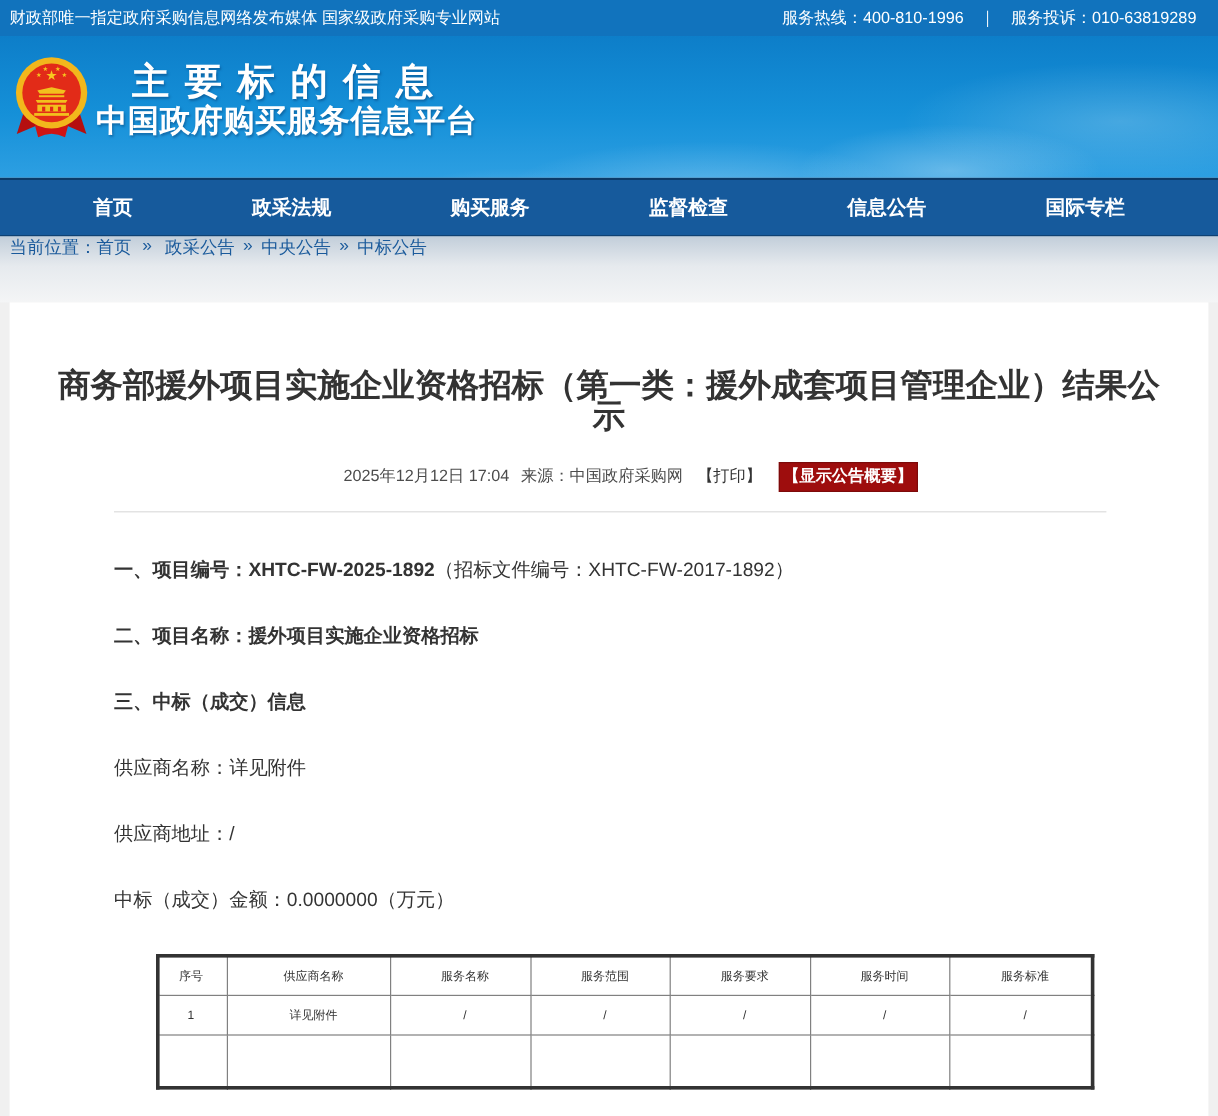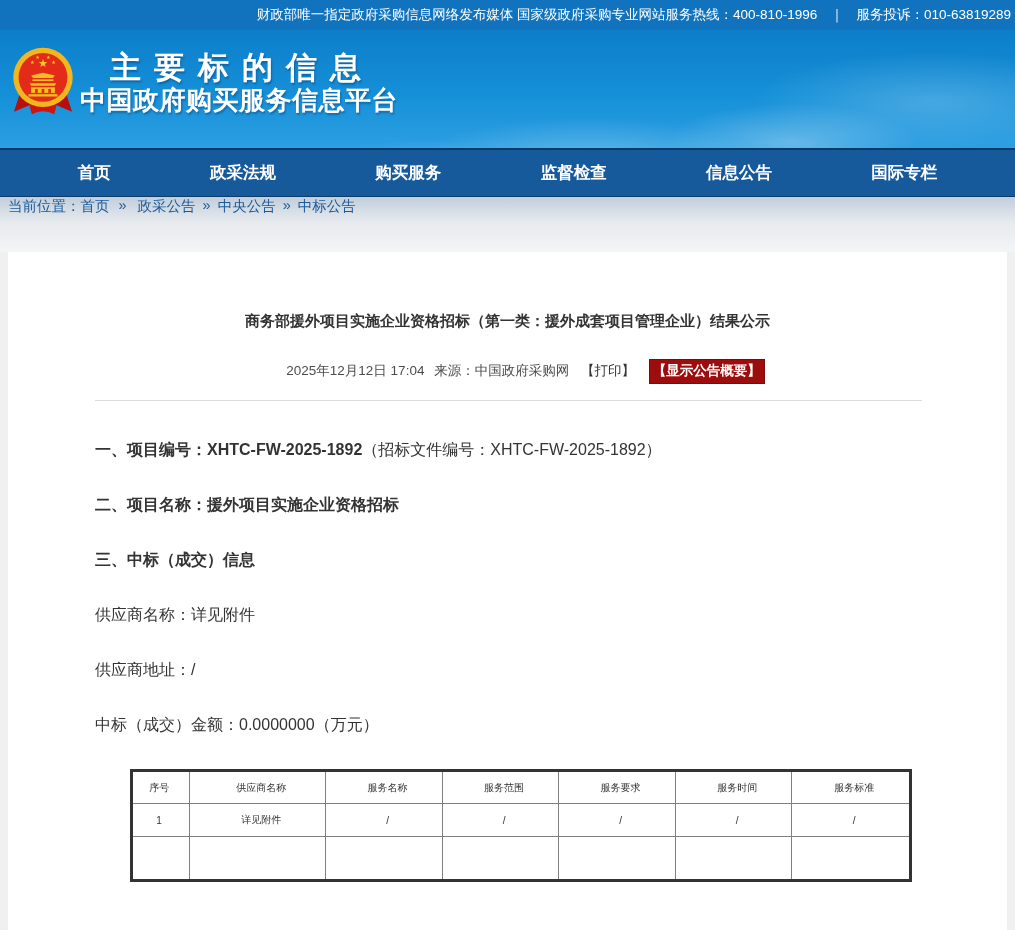--- a/index.html
+++ b/index.html
@@ -6,22 +6,22 @@
   html,body { margin:0; padding:0; }
   body {
     width:1015px; height:930px; overflow:hidden;
     font-family:"Liberation Sans","DejaVu Sans",sans-serif;
     background:#f0f0f0;
   }
 
   
   .topbar {
     height:30px; background:#1173bd; color:#fff;
-    display:flex; justify-content:flex-end; align-items:center;
-    padding:0 4px 0 8px; font-size:13.5px; white-space:nowrap;
+    display:flex; justify-content:space-between; align-items:center;
+    padding:0 18px 0 8px; font-size:13.5px; white-space:nowrap;
   }
   .topbar-right { display:flex; align-items:center; gap:13px; }
 
   
   .header {
     position:relative; height:118px;
     background:
       radial-gradient(ellipse 180px 55px at 78% 95%, rgba(255,255,255,.28), transparent 70%),
       radial-gradient(ellipse 260px 70px at 92% 60%, rgba(255,255,255,.20), transparent 70%),
       radial-gradient(ellipse 240px 60px at 58% 110%, rgba(255,255,255,.24), transparent 70%),
@@ -58,21 +58,21 @@
     font-size:14.5px; color:#1a5a9b; white-space:nowrap;
   }
   .crumb-bar .sep { margin:0 7px; }
   .crumb-bar .sep.wide { margin:0 11px 0 9px; }
   .crumb-link { cursor:pointer; }
 
   
   .panel { margin:0 8px; background:#fff; height:678px; }
   .article-title {
     margin:0; padding:56px 40px 0; text-align:center;
-    font-size:15px; font-weight:700; color:#333; line-height:26px;
+    font-size:27px; font-weight:700; color:#333; line-height:26px;
   }
   .meta { text-align:center; margin-top:25px; font-size:13.5px; color:#4c4c4c; white-space:nowrap;padding-left:36px; }
   .meta .src { margin-left:6px; }
   .meta .print { margin-left:8px; color:#333; cursor:pointer; }
   .badge {
     display:inline-block; margin-left:10px; padding:2px 3px 3px;
     background:#9e0d0d; border:1px solid #7d0a0a; color:#fff;
     font-weight:700; font-size:13.5px; cursor:pointer;
   }
   .rule { border:none; border-top:1px solid #dcdcdc; margin:16px 85px 0 87px; }
@@ -158,21 +158,21 @@
   <div class="meta">
     <span>2025年12月12日 17:04</span>
     <span class="src">来源：中国政府采购网</span>
     <span class="print">【打印】</span>
     <span class="badge">【显示公告概要】</span>
   </div>
 
   <hr class="rule">
 
   <div class="body-copy">
-    <p class="para"><span class="b">一、项目编号：XHTC-FW-2025-1892</span><span>（招标文件编号：XHTC-FW-2025-1892）</span></p>
+    <p class="para"><span class="b">一、项目编号：XHTC-FW-2025-1892</span><span>（招标文件编号：XHTC-FW-2017-1892）</span></p>
     <p class="para"><span class="b">二、项目名称：援外项目实施企业资格招标</span><span></span></p>
     <p class="para"><span class="b">三、中标（成交）信息</span><span></span></p>
     <p class="para"><span class="b"></span><span>供应商名称：详见附件</span></p>
     <p class="para"><span class="b"></span><span>供应商地址：/</span></p>
     <p class="para"><span class="b"></span><span>中标（成交）金额：0.0000000（万元）</span></p>
   </div>
 
   <table class="lot-table">
     <tbody>
         <tr>

